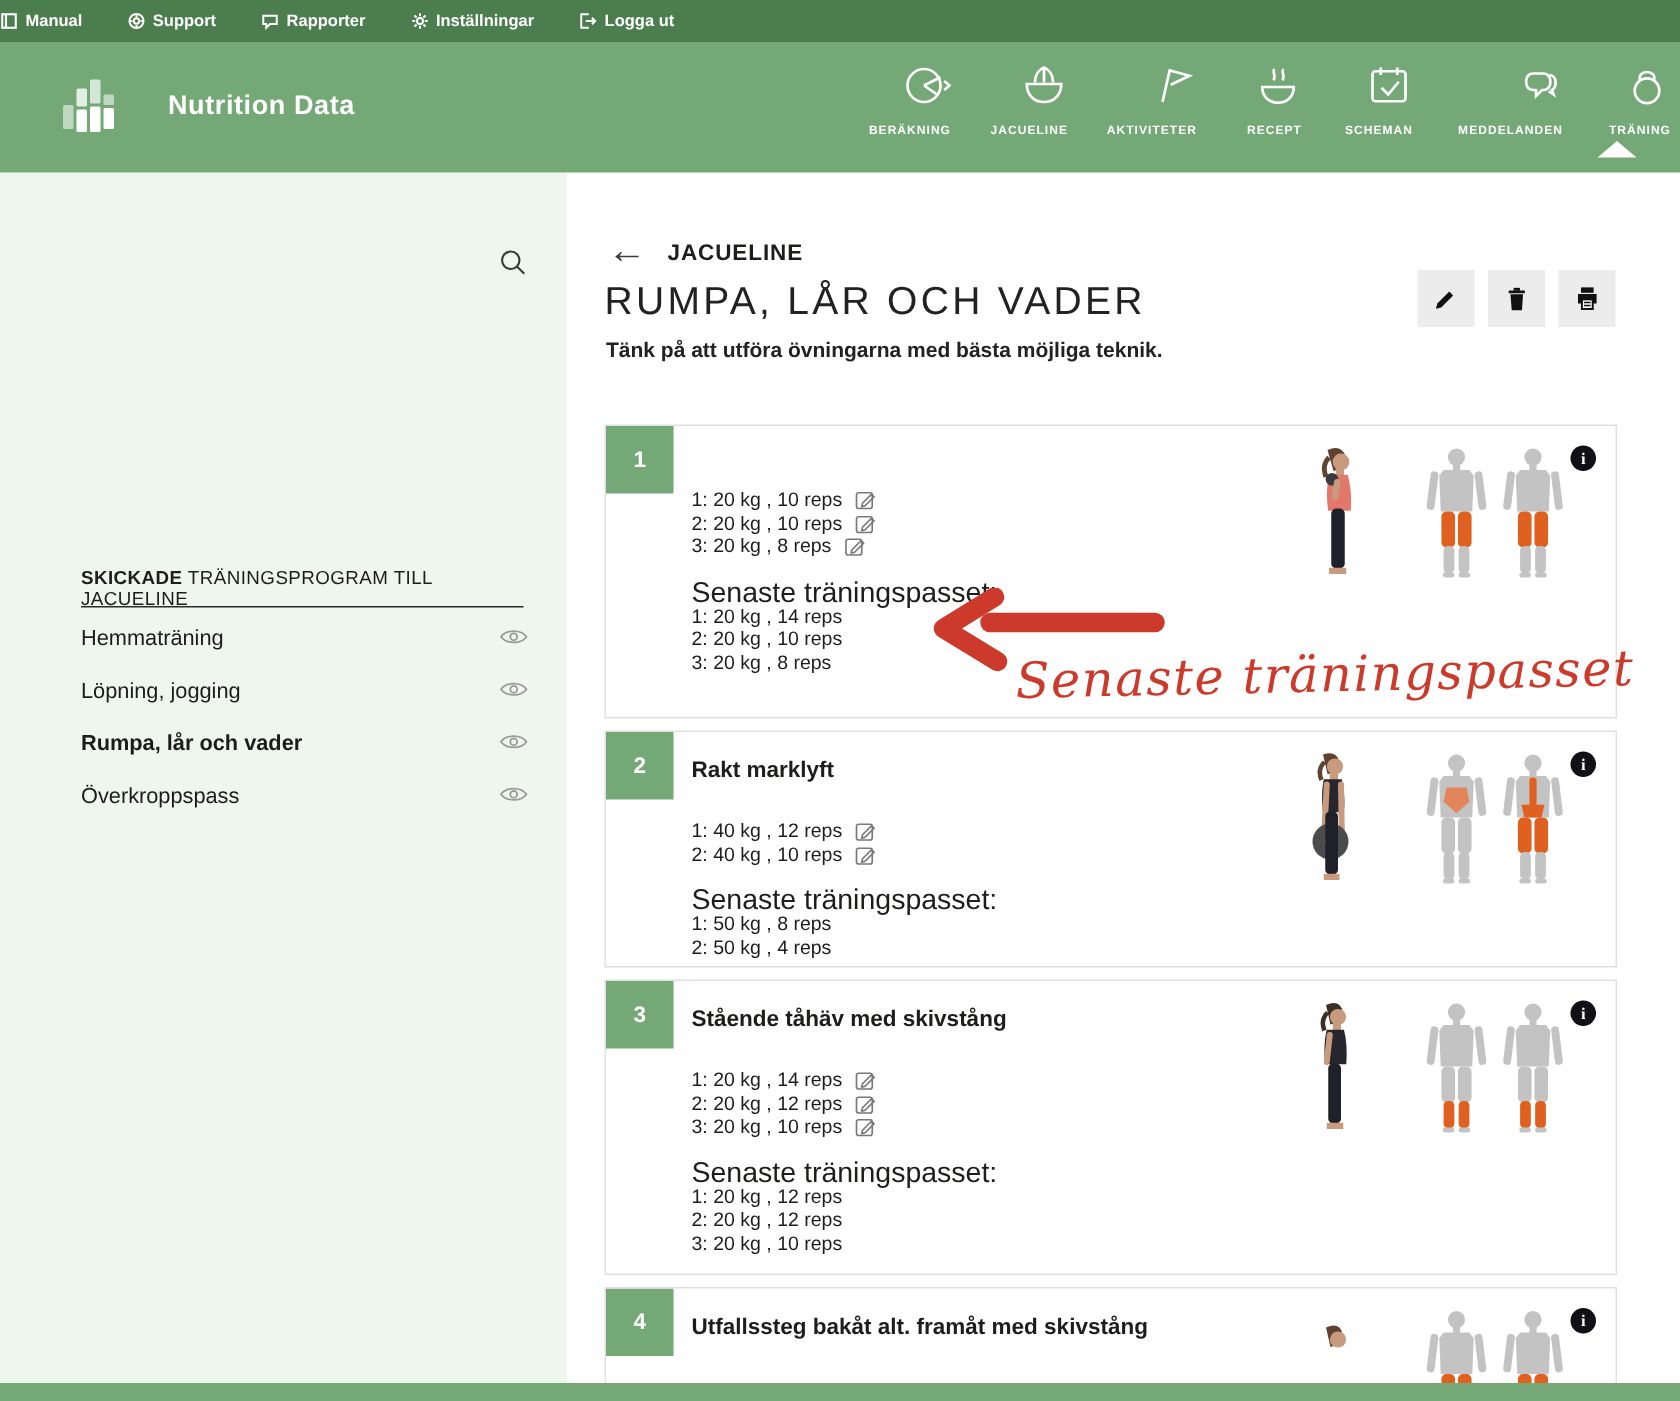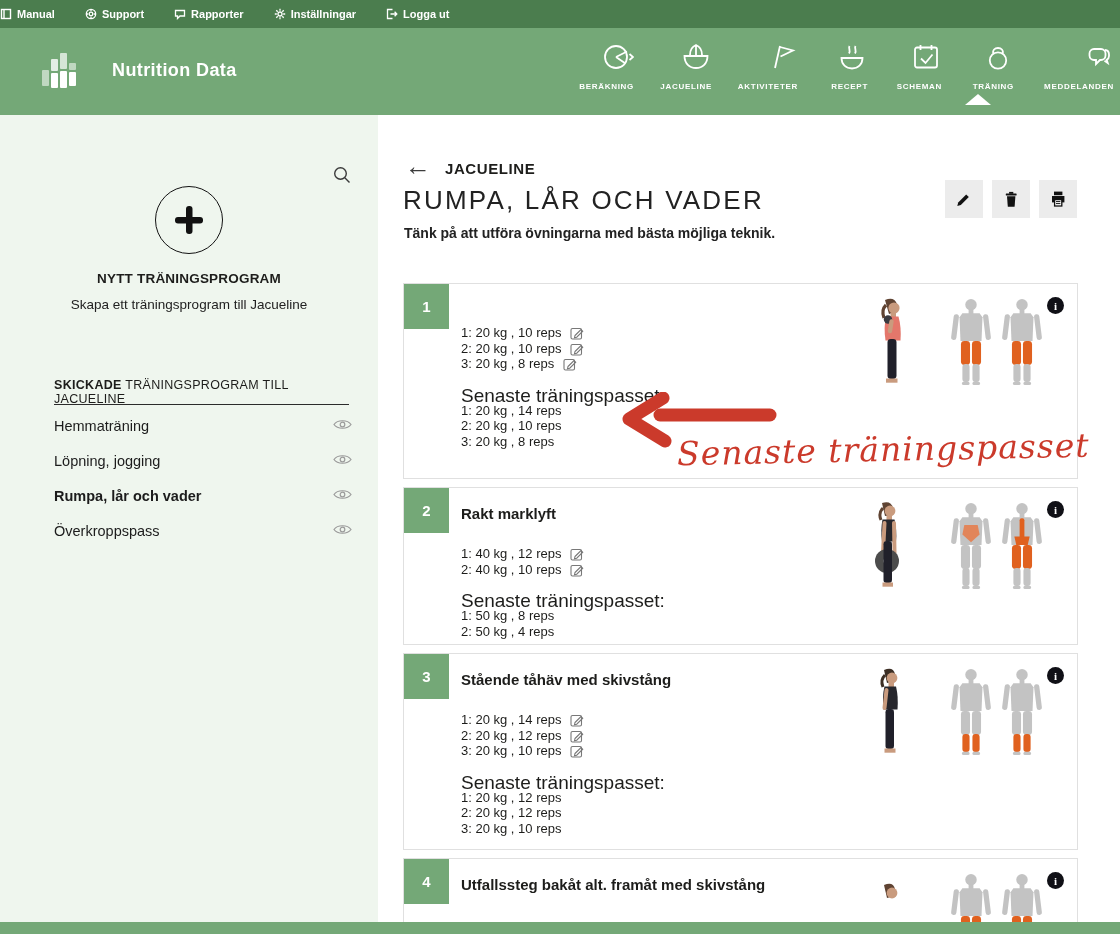--- a/index.html
+++ b/index.html
@@ -201,61 +201,49 @@
     <div class="nav-item" style="width:74px">
       <span>
           <svg width="32" height="32" viewBox="0 0 32 32" fill="none" stroke="#fff" stroke-width="1.8">
             <rect x="5" y="6.5" width="22" height="20" rx="2"></rect>
             <path d="M10.5 4 v5 M21.5 4 v5"></path>
             <path d="M11 17.5 l4.5 4.5 7-8.5"></path>
           </svg>
         </span>
       <span class="nav-label">SCHEMAN</span>
     </div>
+    <div class="nav-item" style="width:100px">
+      <span>
+          <svg width="32" height="32" viewBox="0 0 32 32" fill="none" stroke="#fff" stroke-width="1.8">
+            <path d="M12 8 h7 a4.5 4.5 0 0 1 4.5 4.5 v2 a4.5 4.5 0 0 1 -4.5 4.5 h-1 l-4 4 v-4 h-2 a4.5 4.5 0 0 1 -4.5 -4.5 v-2 A4.5 4.5 0 0 1 12 8 z"></path>
+            <path d="M23 9 a4.5 4.5 0 0 1 4 4.5 v1.5 a4.5 4.5 0 0 1 -2.3 3.9 l1 3 -3.2-2.2"></path>
+          </svg>
+        </span>
+      <span class="nav-label">MEDDELANDEN</span>
+    </div>
     <div class="nav-item active" style="width:72px">
       <span>
           <svg width="32" height="32" viewBox="0 0 32 32" fill="none" stroke="#fff" stroke-width="1.8">
             <circle cx="16" cy="19.5" r="8.2"></circle>
             <path d="M11.5 13 C8.5 5 23.5 5 20.5 13"></path>
           </svg>
         </span>
       <span class="nav-label">TRÄNING</span>
-    </div>
-    <div class="nav-item" style="width:100px">
-      <span>
-          <svg width="32" height="32" viewBox="0 0 32 32" fill="none" stroke="#fff" stroke-width="1.8">
-            <path d="M12 8 h7 a4.5 4.5 0 0 1 4.5 4.5 v2 a4.5 4.5 0 0 1 -4.5 4.5 h-1 l-4 4 v-4 h-2 a4.5 4.5 0 0 1 -4.5 -4.5 v-2 A4.5 4.5 0 0 1 12 8 z"></path>
-            <path d="M23 9 a4.5 4.5 0 0 1 4 4.5 v1.5 a4.5 4.5 0 0 1 -2.3 3.9 l1 3 -3.2-2.2"></path>
-          </svg>
-        </span>
-      <span class="nav-label">MEDDELANDEN</span>
     </div>
   </div>
 </div>
 
 <div class="sidebar">
   <span class="search-btn">
     <svg width="18" height="18" viewBox="0 0 18 18" fill="none" stroke="#3a3a3a" stroke-width="1.4">
         <circle cx="7.5" cy="7.5" r="5.8"></circle>
         <path d="M11.8 11.8 L16.5 16.5"></path>
       </svg>
   </span>
 
-  <div class="new-program">
-    <div class="plus-circle">
-      <span>
-        <svg width="34" height="34" viewBox="0 0 34 34">
-            <rect x="14" y="3" width="6.5" height="28" rx="3" fill="#111"></rect>
-            <rect x="3" y="14" width="28" height="6.5" rx="3" fill="#111"></rect>
-          </svg>
-      </span>
-    </div>
-    <div class="new-title">NYTT TRÄNINGSPROGRAM</div>
-    <div class="new-sub">Skapa ett träningsprogram till Jacueline</div>
-  </div>
 
   <div class="sent-head"><b>SKICKADE</b><span> TRÄNINGSPROGRAM TILL JACUELINE</span></div>
   <div class="sent-rule"></div>
 
   <div class="prog-list">
     <div class="prog-row">
       <span class="prog-label">Hemmaträning</span>
       <span>
           <svg width="19" height="13" viewBox="0 0 19 13" fill="none" stroke="#9a9a9a" stroke-width="1.2">
             <path d="M1 6.5 C4.5 1.5 14.5 1.5 18 6.5 C14.5 11.5 4.5 11.5 1 6.5 Z"></path>

